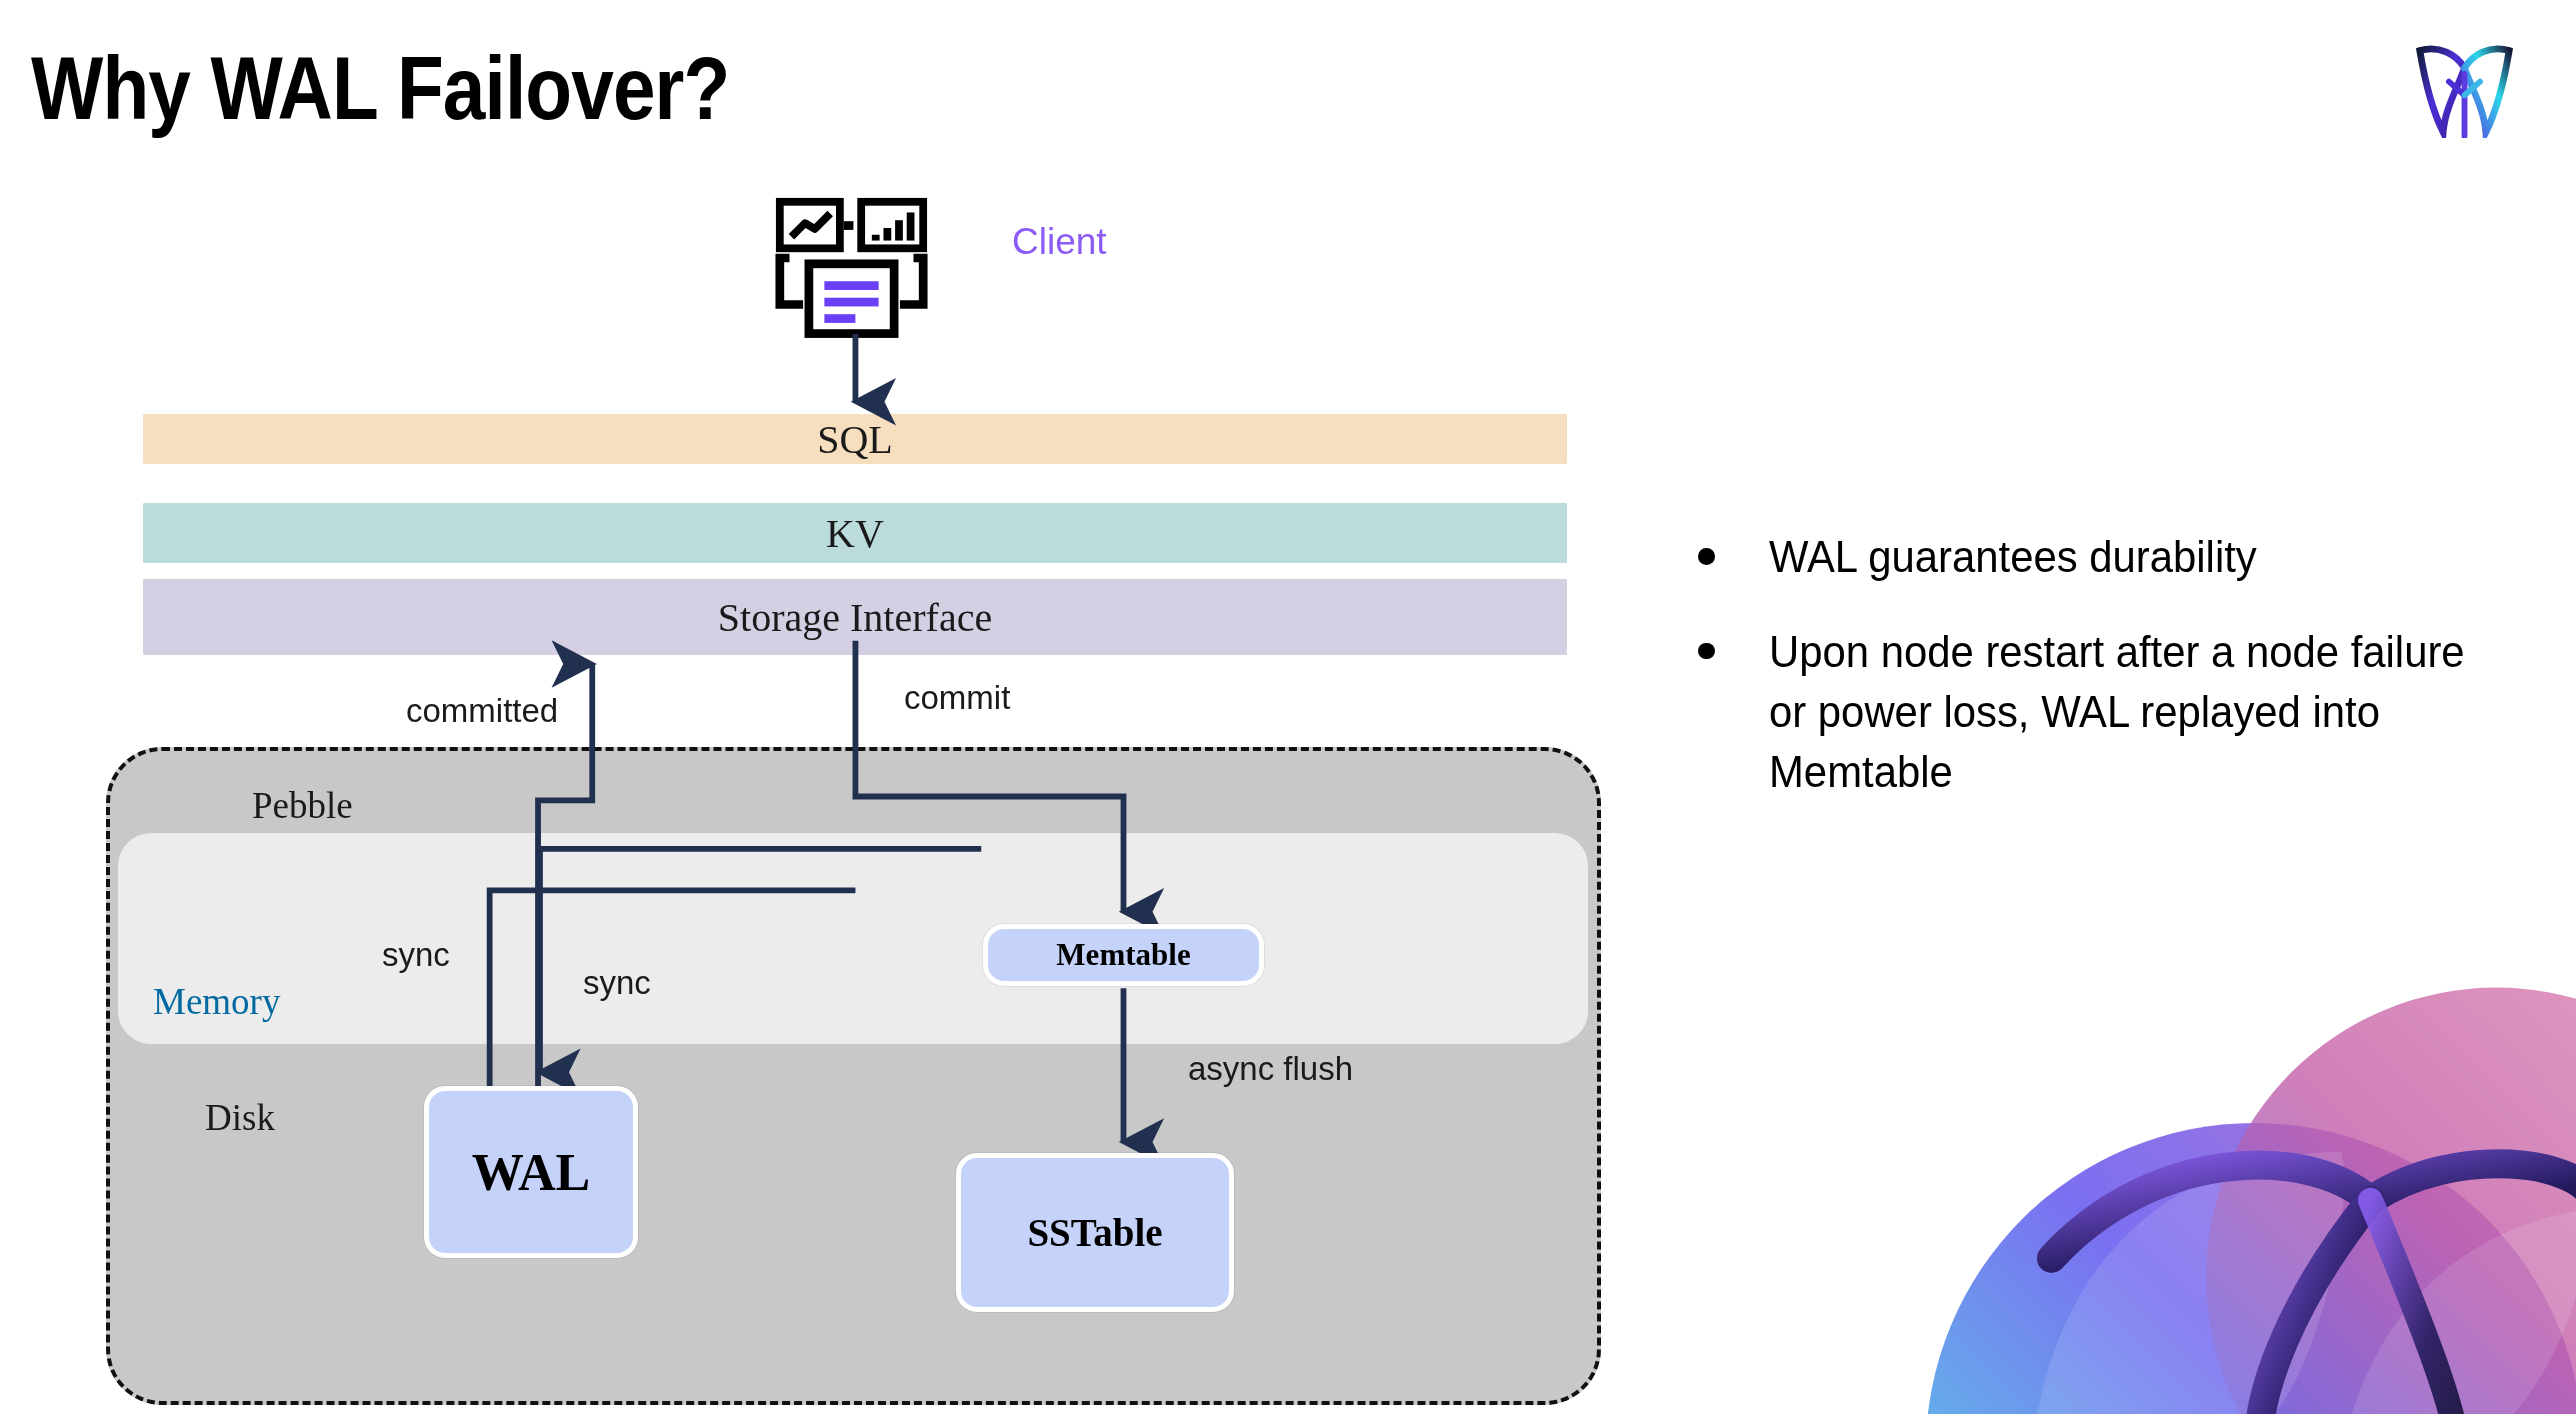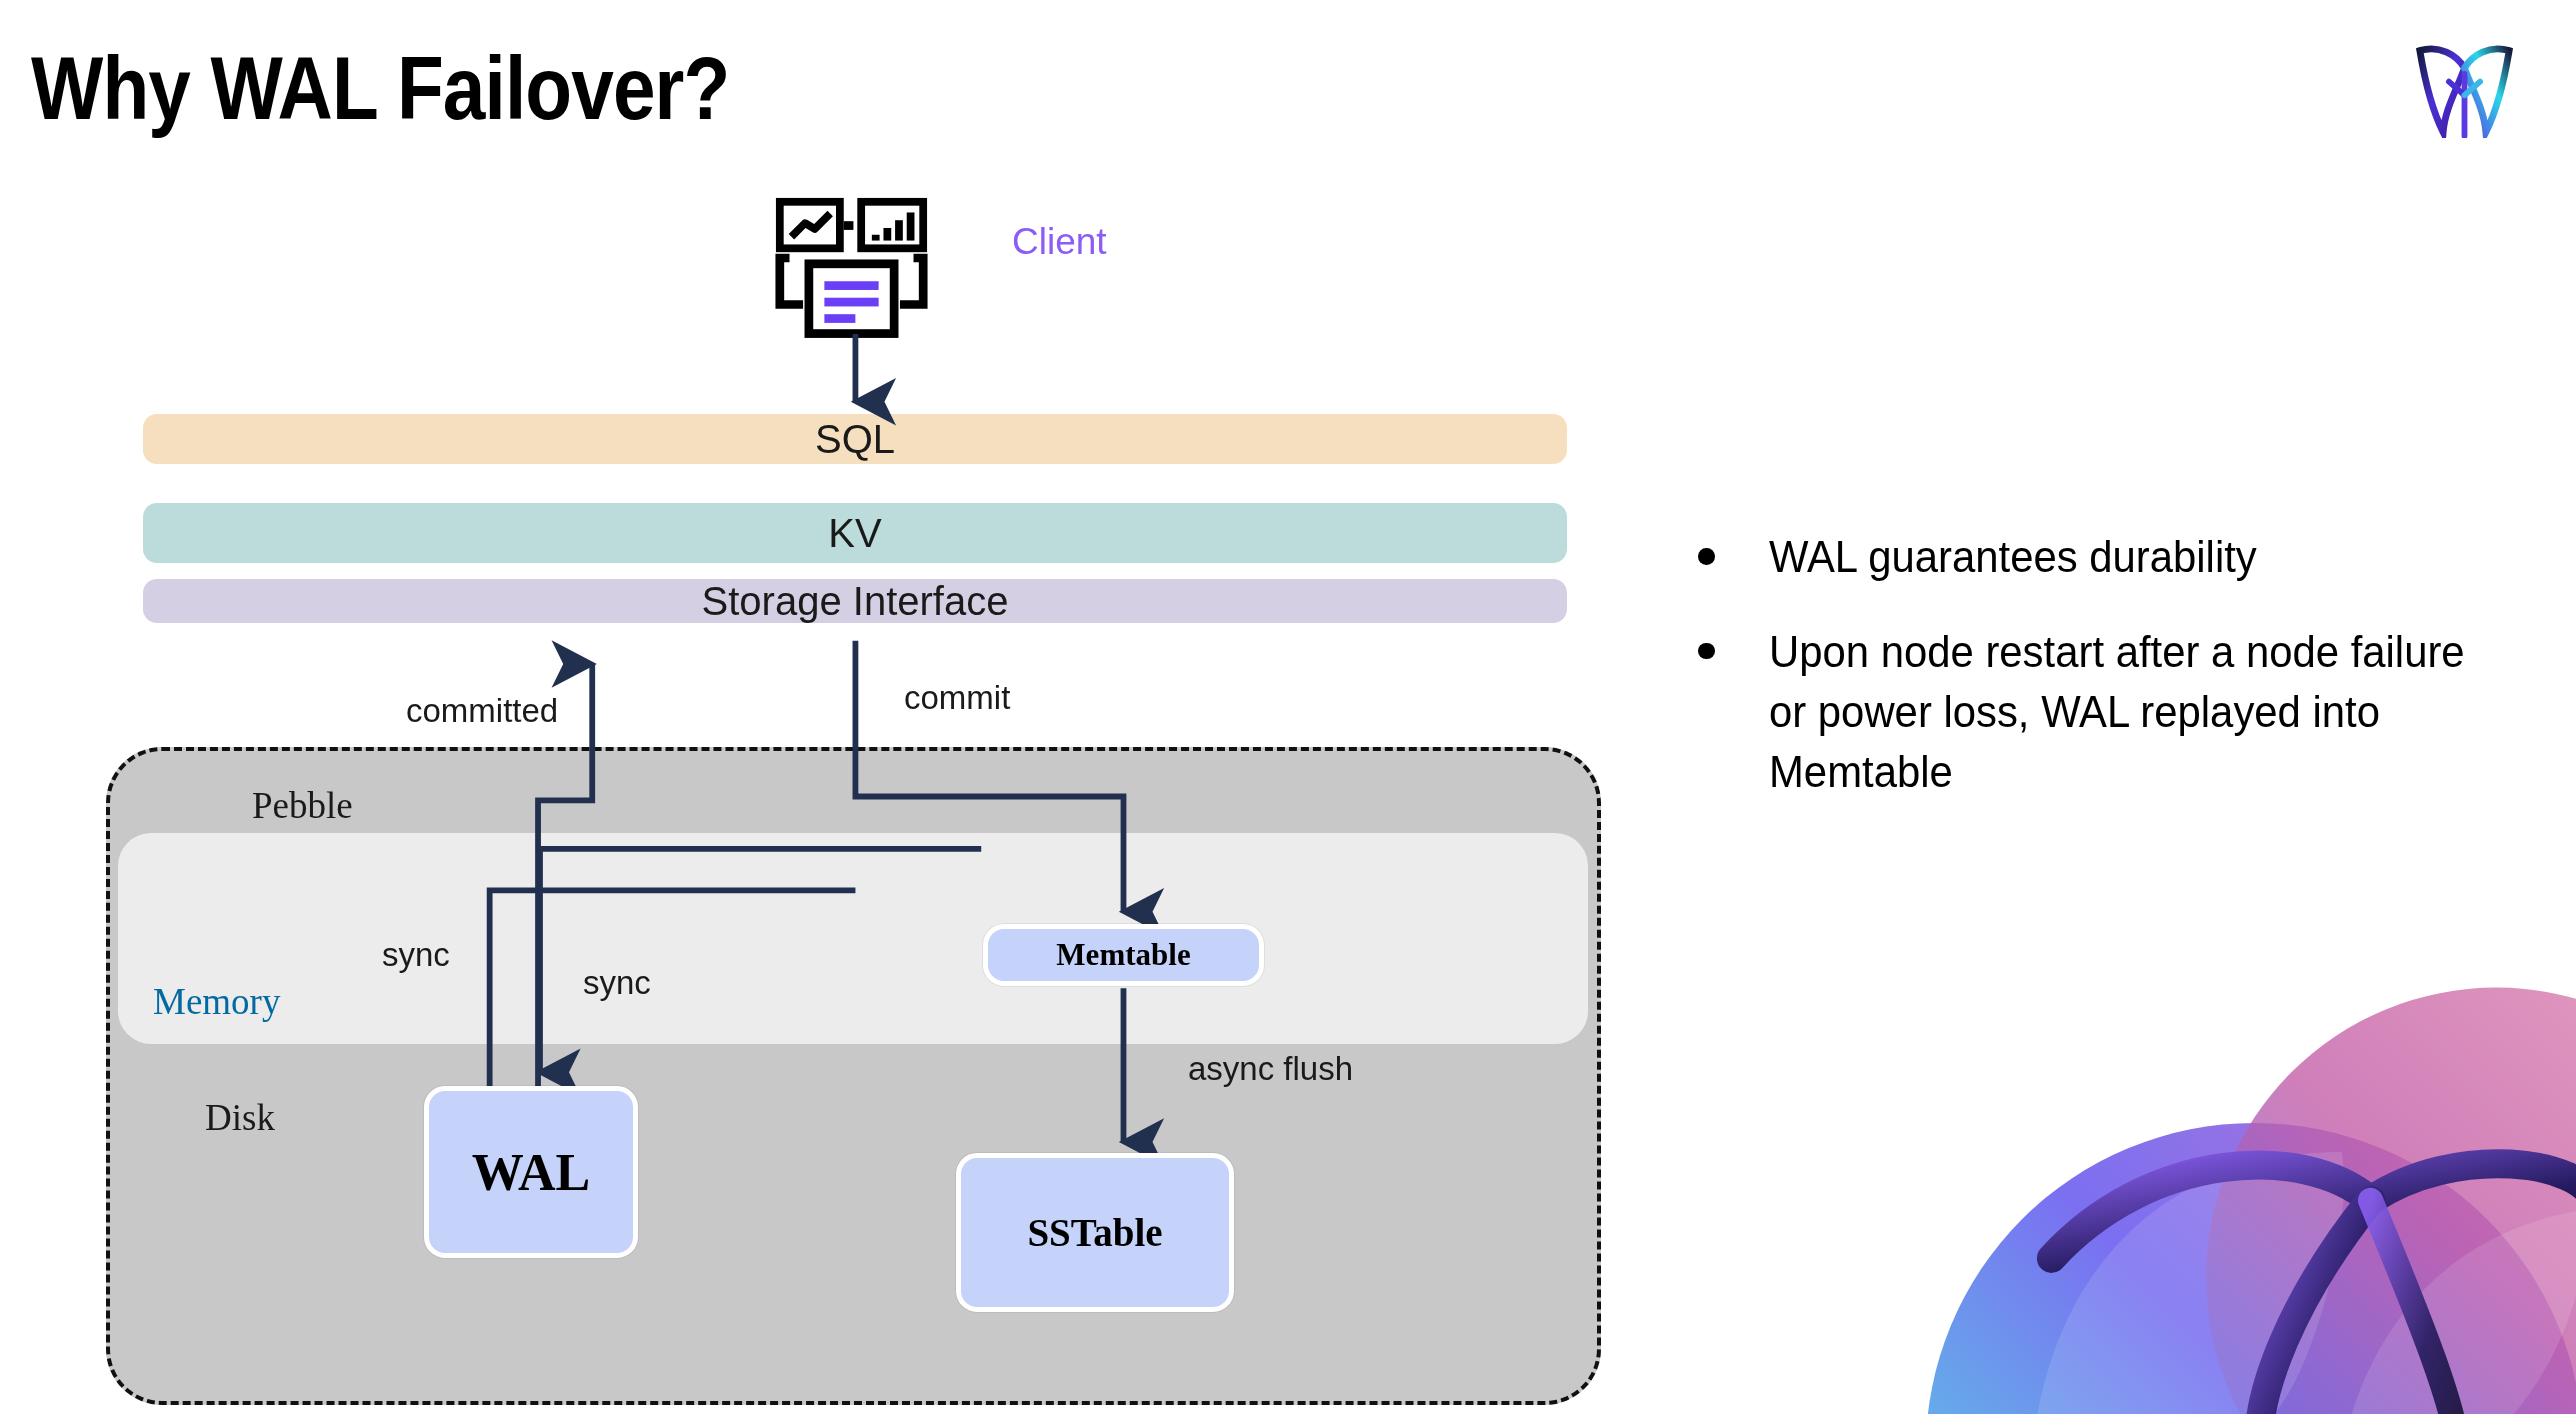--- a/index.html
+++ b/index.html
@@ -35,29 +35,29 @@
   #client-label {
     position:absolute; left:1012px; top:221px;
     font-size:37px; color:#8b5cf6;
     font-family:"Liberation Sans", sans-serif;
   }
 
   
   .layer-bar {
     position: absolute;
     left: 143px; width: 1424px;
-    border-radius: 14px;
+    border-radius: 1px;
     display: flex; align-items: center; justify-content: center;
-    font-family: Liberation Sans, sans-serif;
+    font-family: Liberation Serif, serif;
     font-size: 40px;
     color: #1a1a1a;
   }
   #bar-sql  { top: 414px; height: 50px; background: #f5dfbe; }
   #bar-kv   { top: 503px; height: 60px; background: #bcdcdc; }
-  #bar-si   { top: 579px; height: 44px; background: #d5cfe3; }
+  #bar-si   { top: 579px; height: 76px; background: #d5cfe3; }
 
   
   #pebble {
     position: absolute;
     left: 106px; top: 747px;
     width: 1495px; height: 658px;
     background: #c8c8c8;
     border: 4.8px dashed #111111;
     border-radius: 56px;
   }

